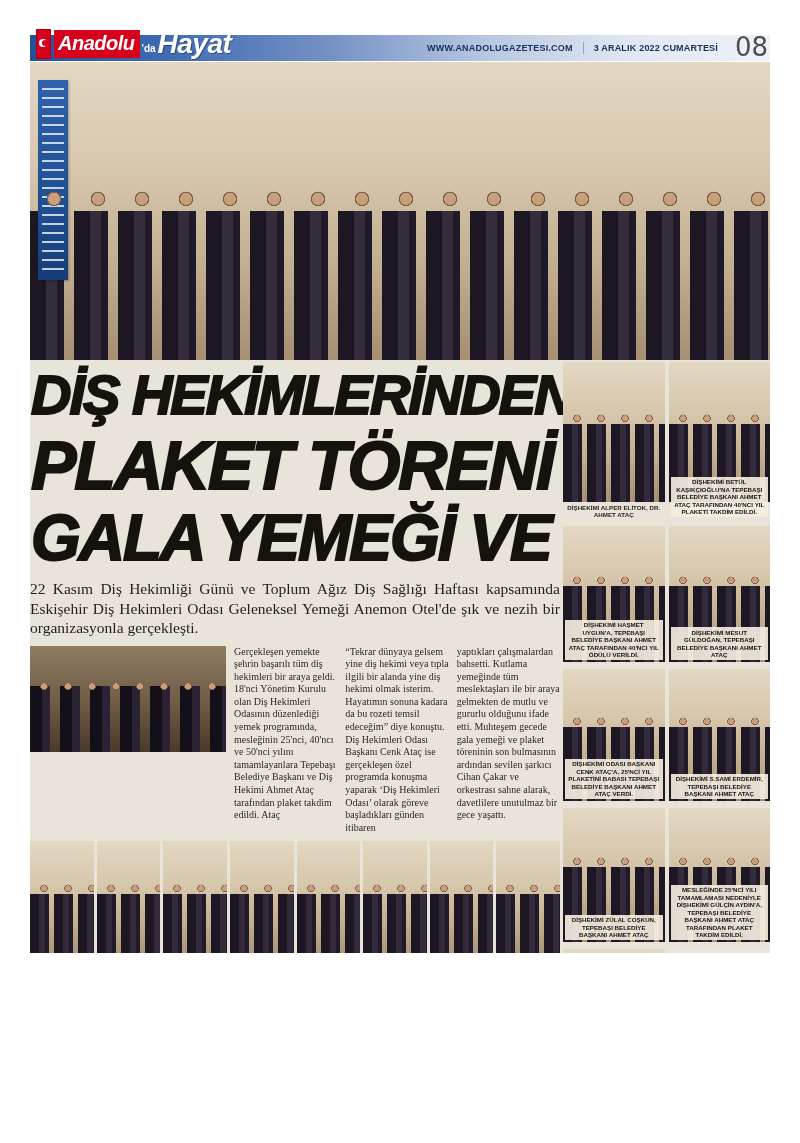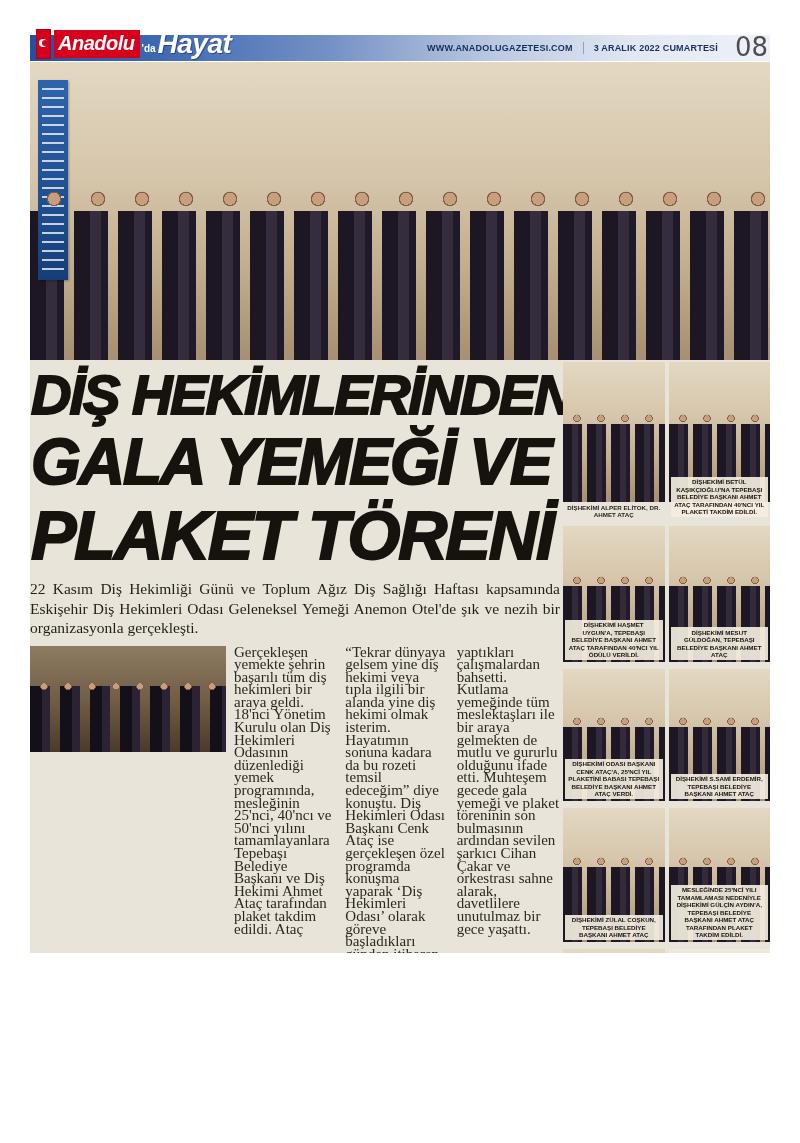--- a/index.html
+++ b/index.html
@@ -56,21 +56,21 @@
   .story{position:absolute;left:30px;top:362px;width:530px;}
   .hl{font-style:italic;font-weight:bold;color:#16130f;-webkit-text-stroke:2px #16130f;
       white-space:nowrap;letter-spacing:-2px;}
   .hl1{font-size:56px;line-height:64px;}
   .hl2{font-size:64px;line-height:70px;}
   .hl3{font-size:68px;line-height:76px;}
   .deck{font-family:"Liberation Serif",serif;font-size:15.5px;line-height:19.5px;color:#211f1b;
         margin:6px 0 8px 0;text-align:justify;}
   .story-row{display:flex;gap:8px;}
   .story-photo{width:196px;height:106px;flex:none;}
-  .bcol{flex:1;margin:0;font-family:"Liberation Serif",serif;font-size:15px;line-height:12.6px;
+  .bcol{flex:1;margin:0;font-family:"Liberation Serif",serif;font-size:10px;line-height:12.6px;
         color:#2b2823;text-align:left;}
 
   
   .grow{display:flex;gap:3px;margin-top:7px;align-items:flex-start;}
   .gcell{flex:1;display:flex;flex-direction:column;min-width:0;}
   .g1 .ph{height:120px;}
   .g2 .ph{height:94px;}
   .g3 .ph{height:118px;}
   .cap{font-size:5.6px;line-height:6.6px;color:#474138;text-align:center;text-transform:uppercase;
        padding-top:2px;min-height:7px;}
@@ -114,22 +114,22 @@
     <div class="pagenum">08</div>
   </header>
 
   <div class="main-photo ph ph-lg">
     <div class="banner"></div>
   </div>
 
   <section class="story">
     <h1 style="margin:1px;">
       <div class="hl hl1">DİŞ HEKİMLERİNDEN</div>
+      <div class="hl hl3">PLAKET TÖRENİ</div>
       <div class="hl hl2">GALA YEMEĞİ VE</div>
-      <div class="hl hl3">PLAKET TÖRENİ</div>
     </h1>
     <p class="deck">22 Kasım Diş Hekimliği Günü ve Toplum Ağız Diş Sağlığı Haftası kapsamında Eskişehir Diş Hekimleri Odası Geleneksel Yemeği Anemon Otel'de şık ve nezih bir organizasyonla gerçekleşti.</p>
 
     <div class="story-row">
       <div class="ph ph-dim story-photo"></div>
       <p class="bcol">Gerçekleşen yemekte şehrin başarılı tüm diş hekimleri bir araya geldi. 18'nci Yönetim Kurulu olan Diş Hekimleri Odasının düzenlediği yemek programında, mesleğinin 25'nci, 40'ncı ve 50'nci yılını tamamlayanlara Tepebaşı Belediye Başkanı ve Diş Hekimi Ahmet Ataç tarafından plaket takdim edildi. Ataç</p>
       <p class="bcol">“Tekrar dünyaya gelsem yine diş hekimi veya tıpla ilgili bir alanda yine diş hekimi olmak isterim. Hayatımın sonuna kadara da bu rozeti temsil edeceğim” diye konuştu. Diş Hekimleri Odası Başkanı Cenk Ataç ise gerçekleşen özel programda konuşma yaparak ‘Diş Hekimleri Odası’ olarak göreve başladıkları günden itibaren</p>
       <p class="bcol">yaptıkları çalışmalardan bahsetti. Kutlama yemeğinde tüm meslektaşları ile bir araya gelmekten de mutlu ve gururlu olduğunu ifade etti. Muhteşem gecede gala yemeği ve plaket töreninin son bulmasının ardından sevilen şarkıcı Cihan Çakar ve orkestrası sahne alarak, davetlilere unutulmaz bir gece yaşattı.</p>
     </div>
 

